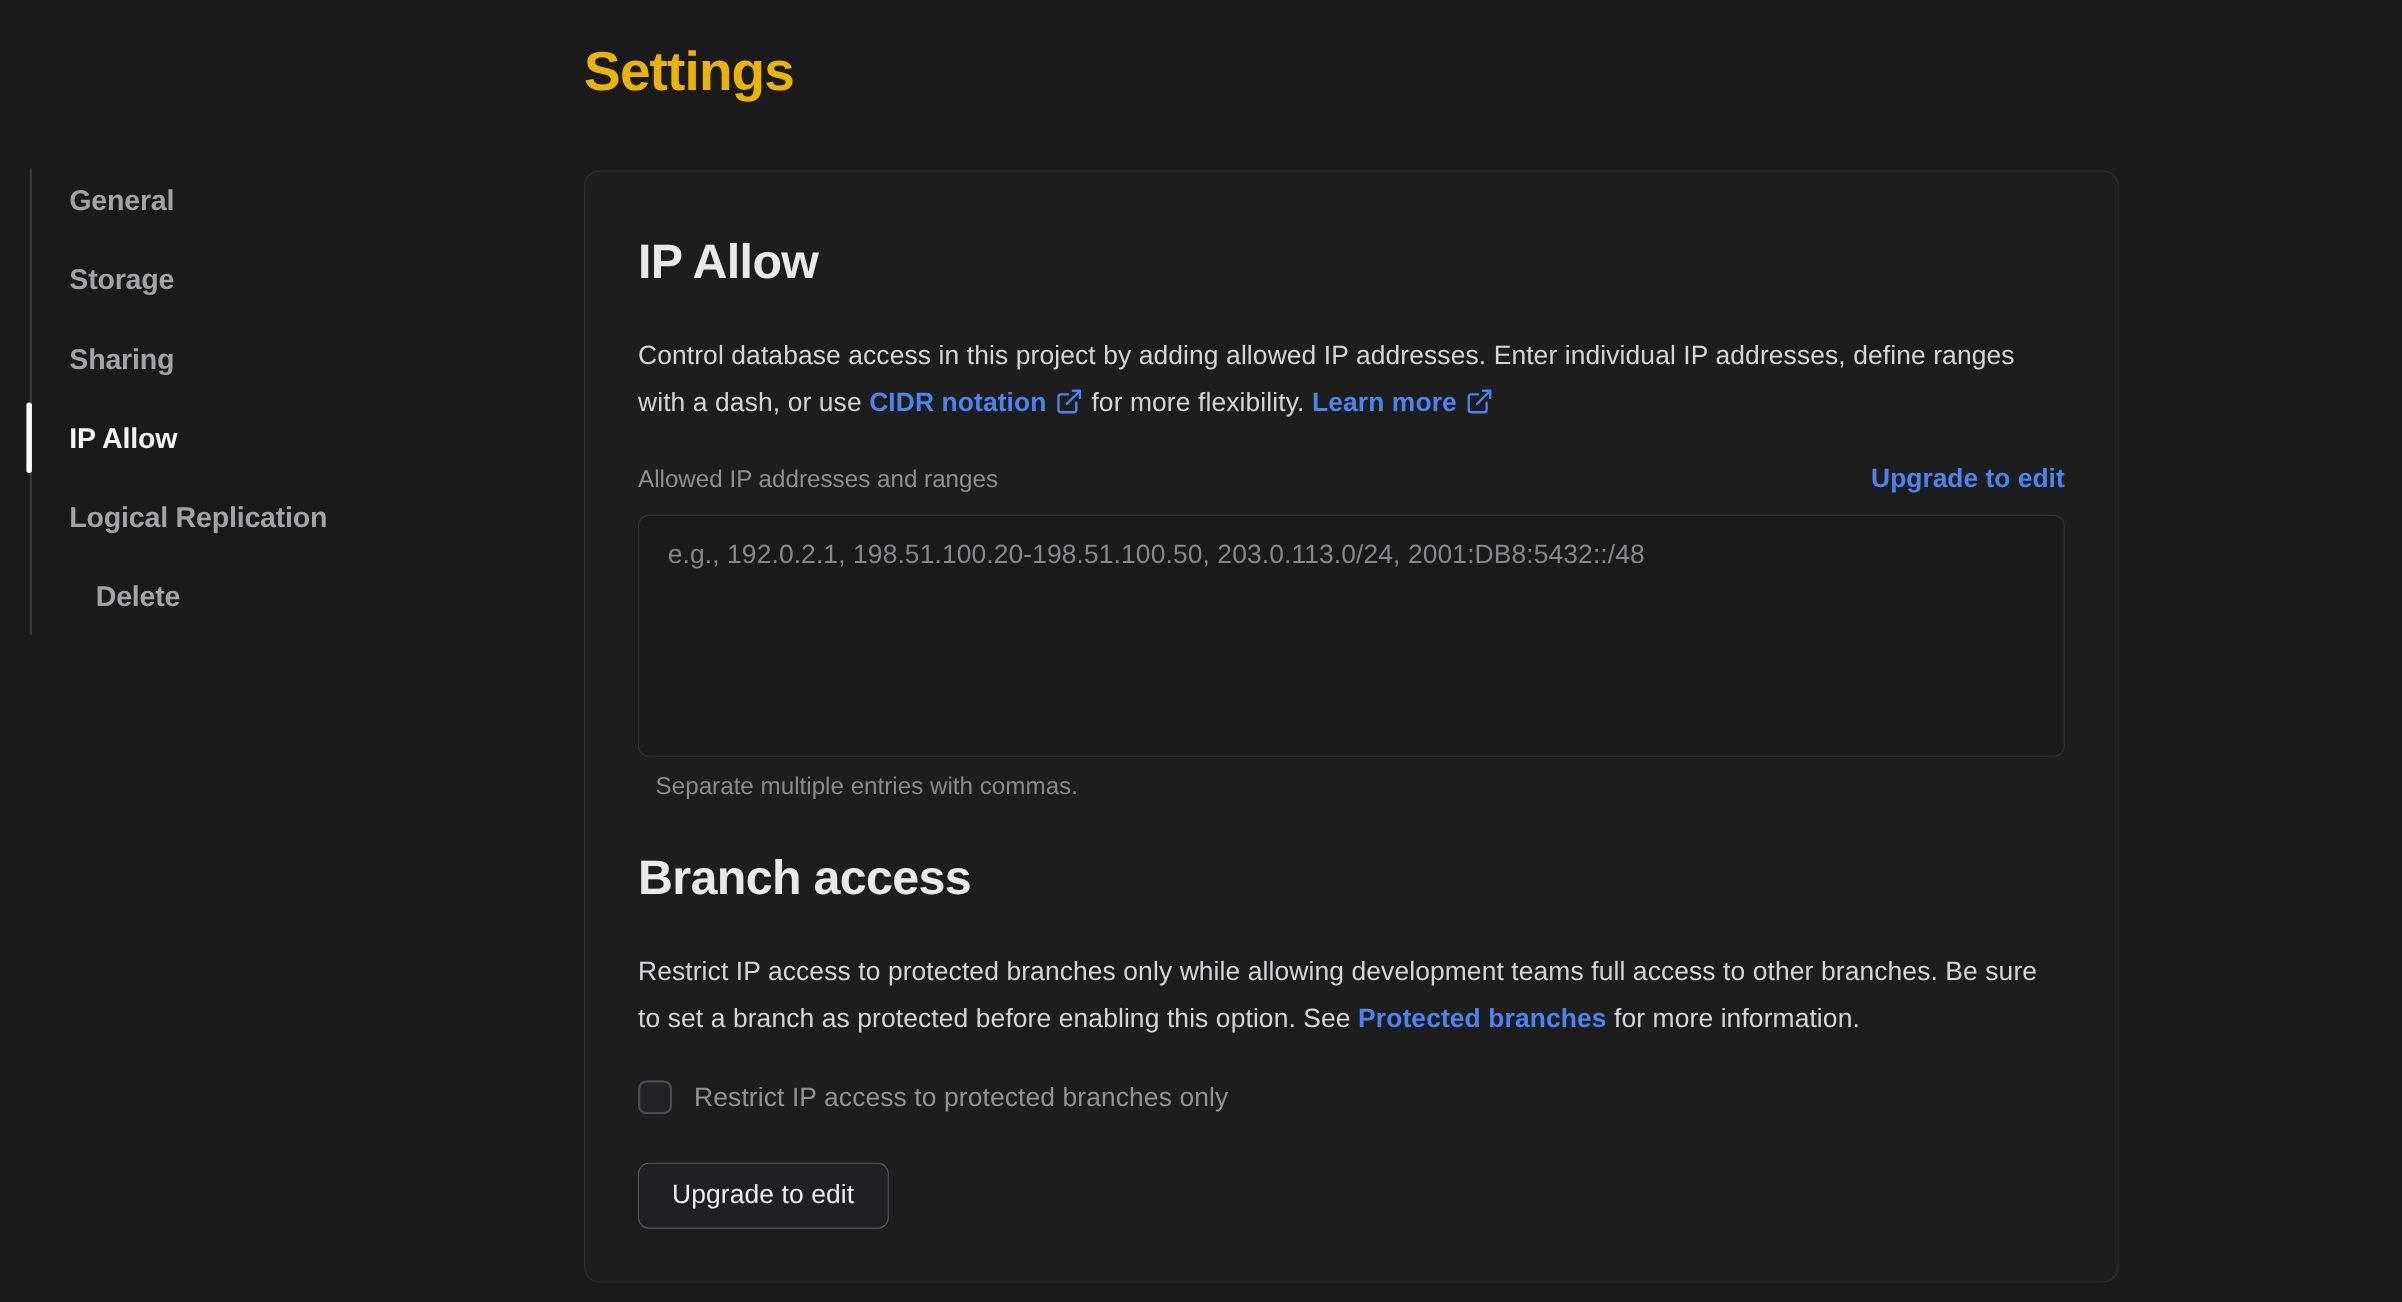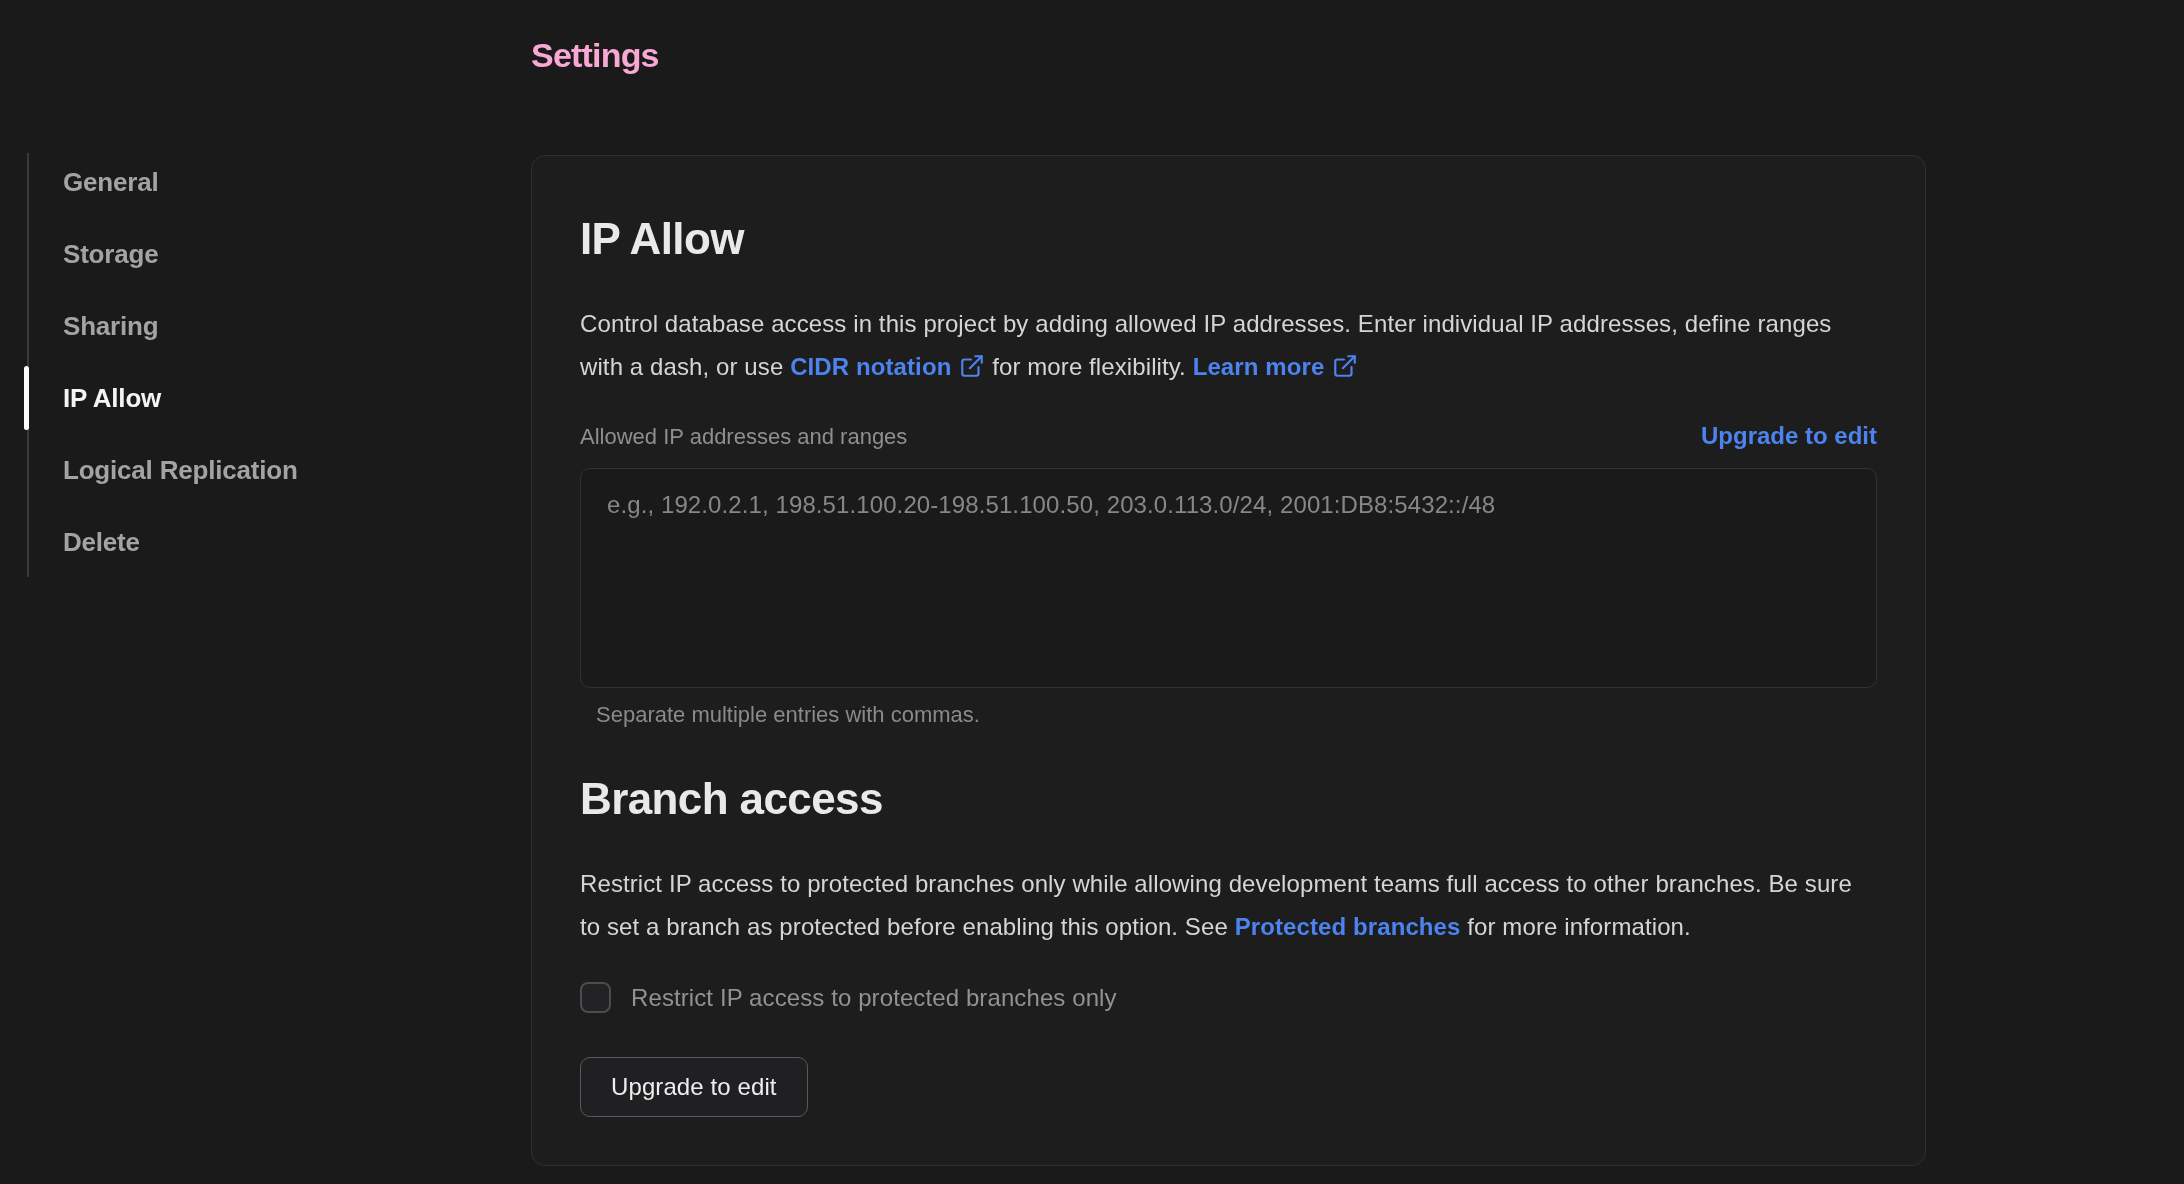--- a/index.html
+++ b/index.html
@@ -10,24 +10,24 @@
     height: 1184px;
     background: #1a1a1a;
     font-family: "Liberation Sans", "DejaVu Sans", sans-serif;
     overflow: hidden;
     color: #d5d5d7;
   }
   .page-title {
     position: absolute;
     left: 531px;
     top: 36px;
-    font-size: 34px;
+    font-size: 50px;
     font-weight: 700;
     letter-spacing: -0.8px;
-    color: #f9a8d4;
+    color: #eab308;
   }
   
   .sidebar {
     position: absolute;
     left: 27px;
     top: 153px;
     width: 470px;
   }
   .sidebar-nav {
     border-left: 2px solid #39393b;
@@ -37,21 +37,21 @@
     position: relative;
     list-style: none;
     font-size: 26px;
     font-weight: 700;
     color: #a3a3a5;
     line-height: 30px;
     margin-bottom: 42px;
     cursor: pointer;
     letter-spacing: -0.2px;
   }
-  .nav-item:last-child { margin-bottom: 0; }
+  .nav-item:last-child { margin-bottom: 0; margin-left: 24px; }
   .nav-item.active { color: #f4f4f4; }
   .nav-item.active::before {
     content: "";
     position: absolute;
     left: -39px;
     top: -17px;
     width: 5px;
     height: 64px;
     background: #ffffff;
     border-radius: 3px;

